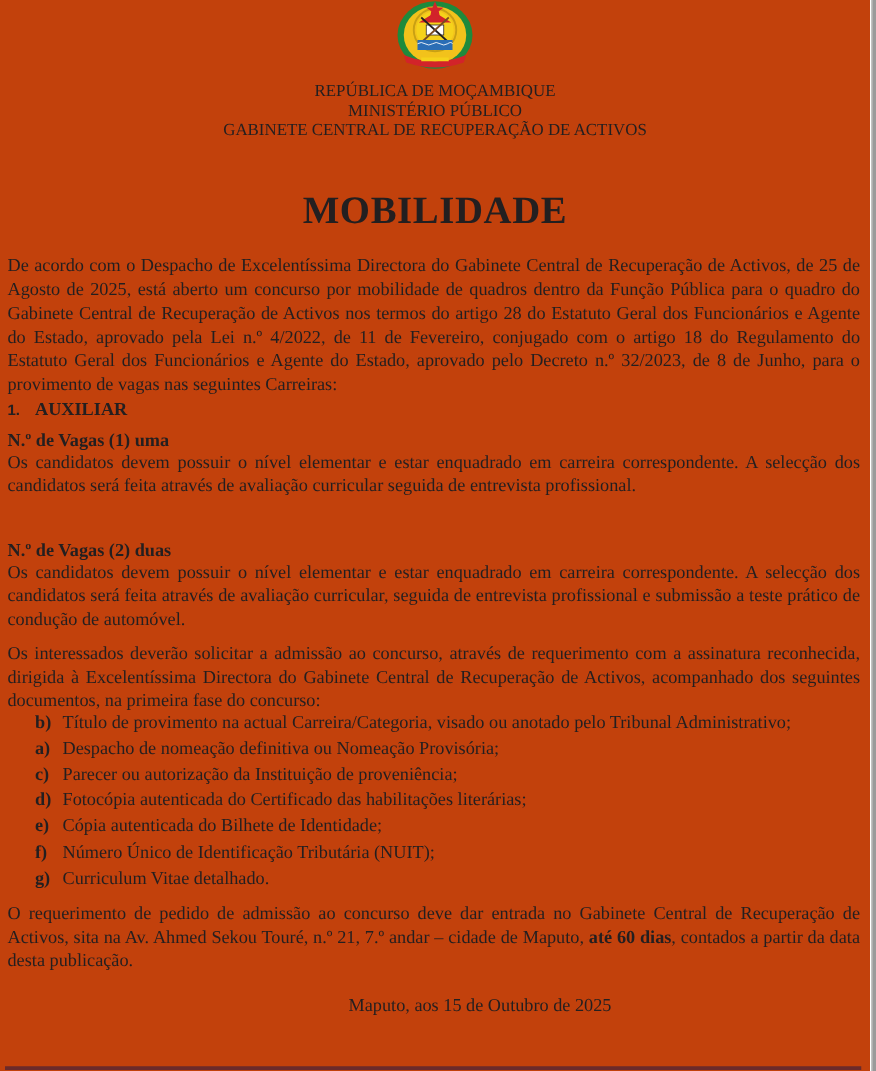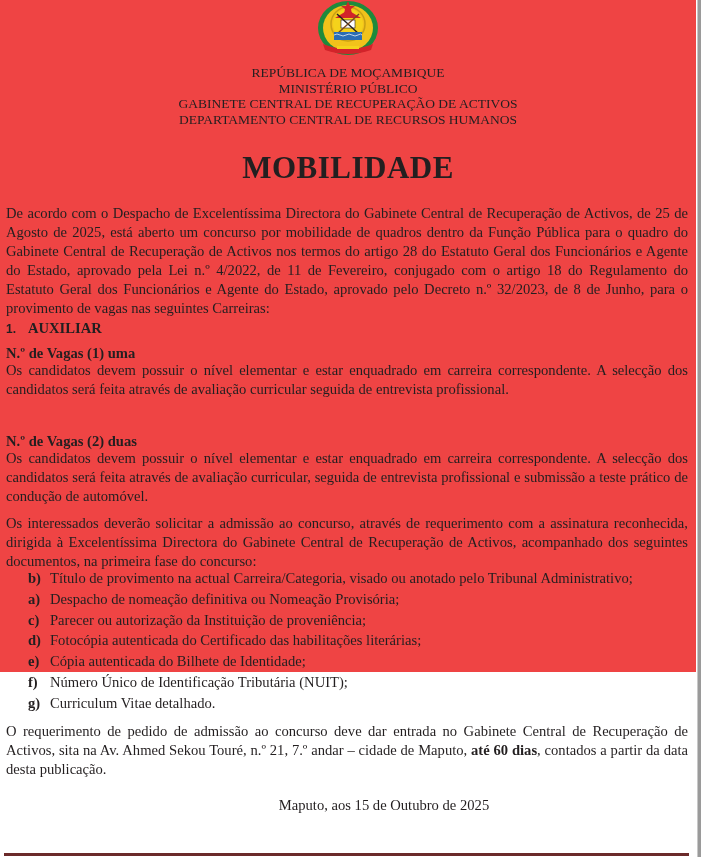--- a/index.html
+++ b/index.html
@@ -13,22 +13,22 @@
     overflow: hidden;
     position: relative;
     font-family: "DejaVu Serif", "Liberation Serif", serif;
     color: #231f20;
   }
   .page {
     position: absolute;
     left: 0;
     top: 0;
     width: 696px;
-    height: 672px;
-    background: #ef4444;
+    height: 857px;
+    background: #c2410c;
   }
   .right-border {
     position: absolute;
     right: 0;
     top: 0;
     width: 3px;
     height: 857px;
     background: #9a9a9a;
     border-left: 1px solid #c8c8c8;
   }
@@ -168,21 +168,20 @@
 
       <path d="M10 44 Q35 54 60 44 L58 50 Q35 58 12 50 Z" fill="#d2232a"></path>
       <rect x="24" y="46" width="22" height="3" fill="#f5d21b"></rect>
     </svg>
   </div>
 
   <div class="header">
     <div class="line-regular">REPÚBLICA DE MOÇAMBIQUE</div>
     <div class="line-bold">MINISTÉRIO PÚBLICO</div>
     <div class="line-bold">GABINETE CENTRAL DE RECUPERAÇÃO DE ACTIVOS</div>
-    <div class="line-bold">DEPARTAMENTO CENTRAL DE RECURSOS HUMANOS</div>
   </div>
 
   <div class="title">MOBILIDADE</div>
 
   <div class="body-text p-intro">De acordo com o Despacho de Excelentíssima Directora do Gabinete Central de Recuperação de Activos, de 25 de Agosto de 2025, está aberto um concurso por mobilidade de quadros dentro da Função Pública para o quadro do Gabinete Central de Recuperação de Activos nos termos do artigo 28 do Estatuto Geral dos Funcionários e Agente do Estado, aprovado pela Lei n.º 4/2022, de 11 de Fevereiro, conjugado com o artigo 18 do Regulamento do Estatuto Geral dos Funcionários e Agente do Estado, aprovado pelo Decreto n.º 32/2023, de 8 de Junho, para o provimento de vagas nas seguintes  Carreiras:</div>
 
   <div class="section-head sec1">
     <span class="num">1.</span><span>AUXILIAR</span>
   </div>
   <div class="vagas vagas1">N.º de Vagas (1) uma</div>

